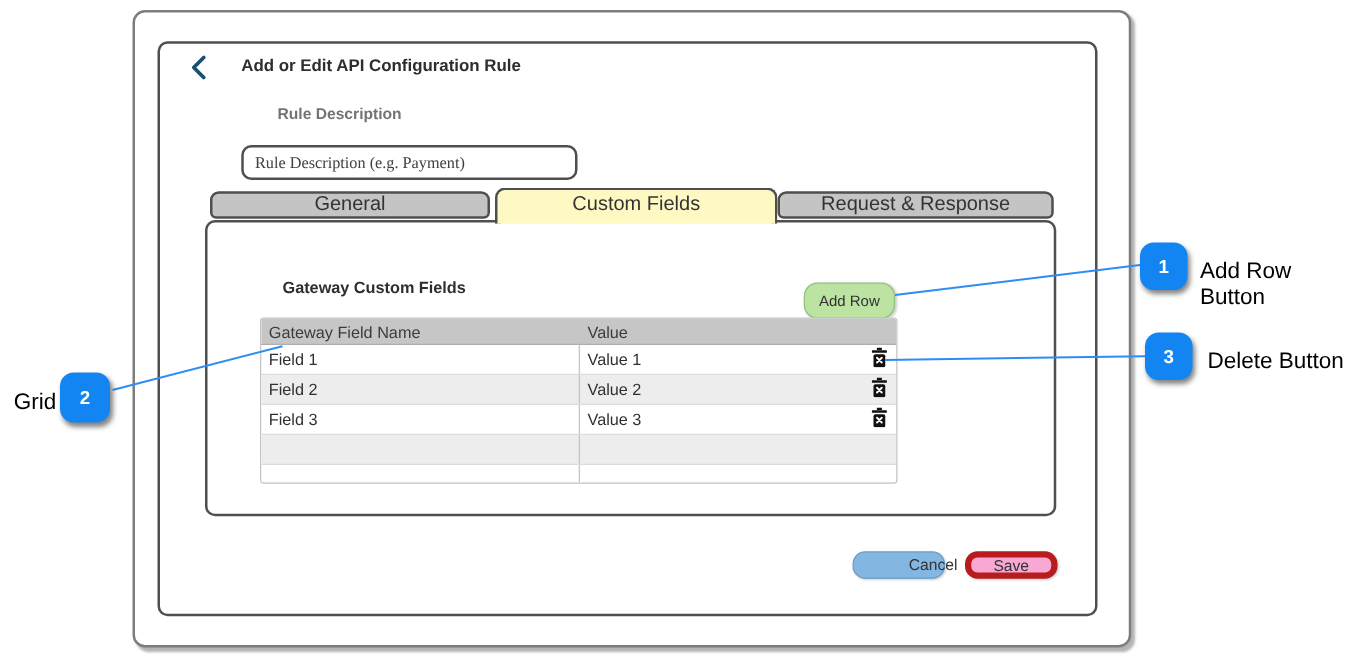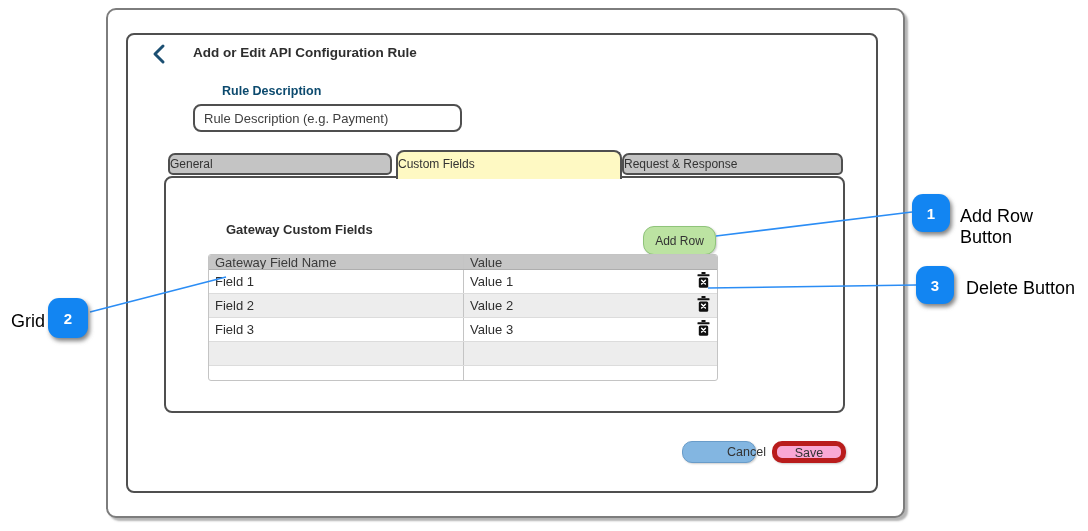--- a/index.html
+++ b/index.html
@@ -14,51 +14,51 @@
   
   .card { position:absolute; left:126px; top:33px; width:752px; height:460px;
     background:#fff; border:2px solid #4f4f4f; border-radius:8px; }
 
   .back-btn { position:absolute; left:148px; top:42px; width:24px; height:24px;
     background:none; border:none; cursor:pointer; }
   .page-title { position:absolute; left:193px; top:45px; font-size:13.5px;
     font-weight:bold; color:#2e2e2e; }
 
   .rule-label { position:absolute; left:198px; top:84px; font-size:12.5px;
-    font-weight:bold; color:#0c4a6e;padding-left:24px; }
-  .rule-input { position:absolute; left:193px; top:104px; width:269px; height:28px;
+    font-weight:bold; color:#737373;padding-left:24px; }
+  .rule-input { position:absolute; left:193px; top:116px; width:269px; height:28px;
     border:2px solid #4f4f4f; border-radius:8px; padding:0 9px; font-size:13px;
-    color:#333; font-family:Liberation Sans, sans-serif; background:#fff; }
+    color:#333; font-family:Liberation Serif, serif; background:#fff; }
   .rule-input::placeholder { color:#3f3f3f; opacity:1; }
 
   
   .tab { position:absolute; top:153px; height:22px; background:#c4c4c4;
-    border:2px solid #4f4f4f; border-radius:7px 7px 5px 5px; font-size:12px;
-    color:#333; text-align:left; line-height:18px; z-index:2; cursor:pointer; }
+    border:2px solid #4f4f4f; border-radius:7px 7px 5px 5px; font-size:16px;
+    color:#333; text-align:center; line-height:18px; z-index:2; cursor:pointer; }
   .tab.general { left:168px; width:224px; }
   .tab.rr      { left:622px; width:221px; }
   .tab.active  { left:396px; top:150px; width:226px; height:29px; background:#fef9c3;
     border-bottom:none; border-radius:8px 8px 0 0; line-height:24px; z-index:4; }
 
   .panel { position:absolute; left:164px; top:176px; width:681px; height:237px;
     background:#fff; border:2px solid #4f4f4f; border-radius:8px; z-index:1; }
 
   .section-heading { position:absolute; left:226px; top:222px; font-size:13px;
     font-weight:bold; color:#2e2e2e; z-index:2; }
   .add-row-btn { position:absolute; left:643px; top:226px; width:73px; height:29px;
     background:#bce3a2; border:1px solid #8fc47a; border-radius:11px; font-size:12px;
     color:#333; cursor:pointer; z-index:2; box-shadow:1px 1px 2px rgba(0,0,0,.2);
     font-family:"Liberation Sans", sans-serif; }
 
   
   .grid { position:absolute; left:208px; top:254px; width:510px; z-index:2;
     border:1px solid #c4c4c4; border-radius:3px; background:#fff; overflow:hidden;
     font-size:13px; color:#2f2f2f; }
   .g-row { display:flex; align-items:center; height:24px; border-bottom:1px solid #dcdcdc; }
-  .g-row.header { height:15px; background:#c6c6c6; color:#3b3b3b;
+  .g-row.header { height:21px; background:#c6c6c6; color:#3b3b3b;
     border-bottom:1px solid #aeaeae; }
   .g-row.alt { background:#ededed; }
   .g-row.short { height:14px; border-bottom:none; }
   .c1 { width:255px; padding-left:6px; height:100%; display:flex; align-items:center;
     border-right:1px solid #c4c4c4; overflow:hidden; }
   .c2 { flex:1; padding-left:6px; height:100%; display:flex; align-items:center; }
   .del-btn { margin-left:auto; margin-right:6px; width:16px; height:18px; border:none;
     background:none; padding:0; cursor:pointer; display:flex; align-items:center;
     justify-content:center; }
 

